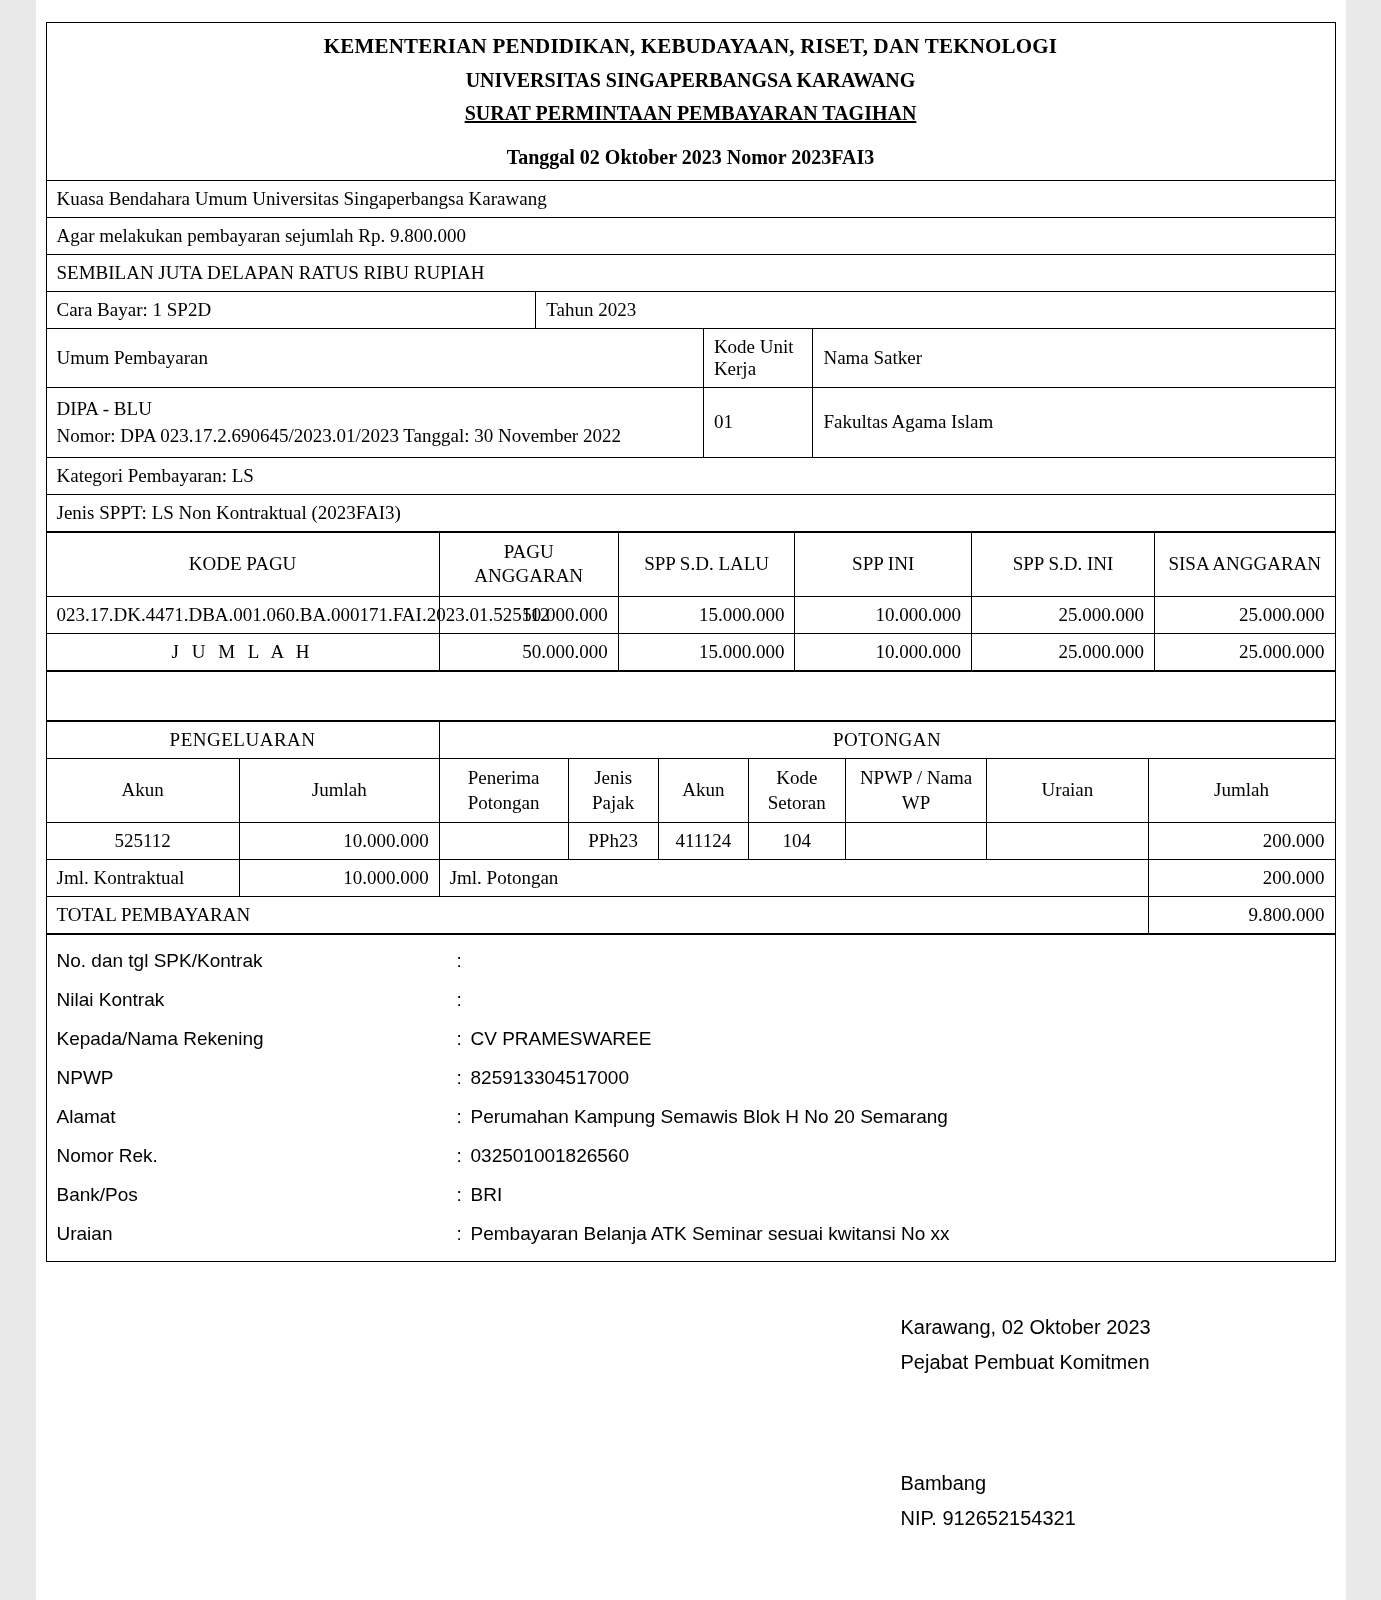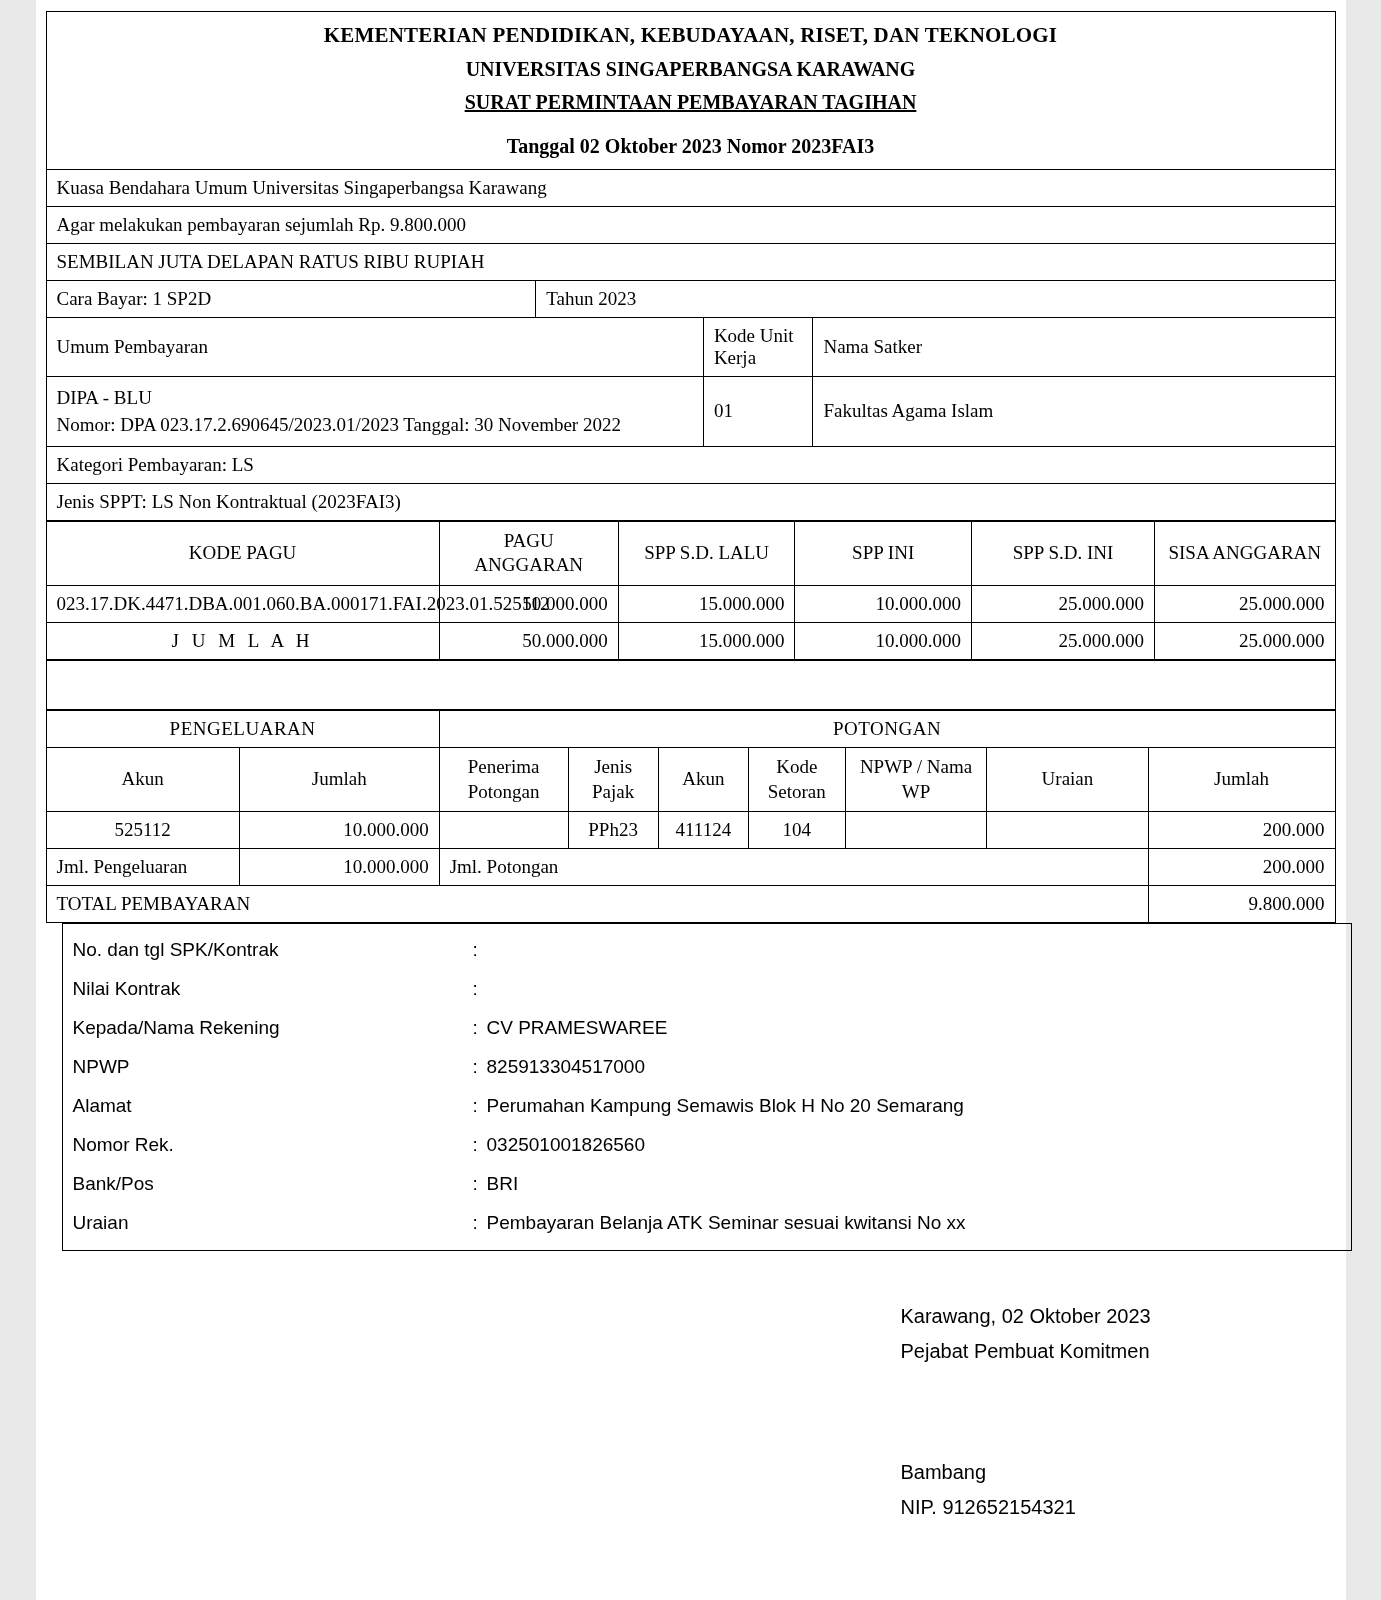--- a/index.html
+++ b/index.html
@@ -18,21 +18,21 @@
     margin: 0 auto;
     background: #ffffff;
     min-height: 1600px;
     padding: 0;
     box-sizing: border-box;
     position: relative;
   }
   .sheet {
     width: 1290px;
     margin: 0 auto;
-    padding-top: 11px;
+    padding-top: 22px;
   }
   table.doc {
     width: 100%;
     border-collapse: collapse;
     table-layout: fixed;
   }
   table.doc td, table.doc th {
     border: 1.3px solid #000;
     padding: 7px 10px;
     font-size: 19px;
@@ -275,33 +275,33 @@
         <td class="txt right">10.000.000</td>
         <td class="txt center">&nbsp;</td>
         <td class="txt center">PPh23</td>
         <td class="txt center">411124</td>
         <td class="txt center">104</td>
         <td class="txt center">&nbsp;</td>
         <td class="txt center">&nbsp;</td>
         <td class="txt right">200.000</td>
       </tr>
       <tr>
-        <td class="txt">Jml. Pengeluaran</td>
+        <td class="txt">Jml. Kontraktual</td>
         <td class="txt right">10.000.000</td>
         <td colspan="6" class="txt">Jml. Potongan</td>
         <td class="txt right">200.000</td>
       </tr>
       <tr>
         <td colspan="8" class="txt">TOTAL PEMBAYARAN</td>
         <td class="txt right">9.800.000</td>
       </tr>
     </tbody>
       </table>
 
-    <table class="doc" style="border-top:none;margin-left:16px;">
+    <table class="doc" style="border-top:none;">
       <tbody>
           <tr>
         <td class="detail-block">
           <div class="detail-row">
             <div class="detail-label">No. dan tgl SPK/Kontrak</div>
             <div class="detail-colon">:</div>
             <div class="detail-value"></div>
           </div>
           <div class="detail-row">
             <div class="detail-label">Nilai Kontrak</div>

